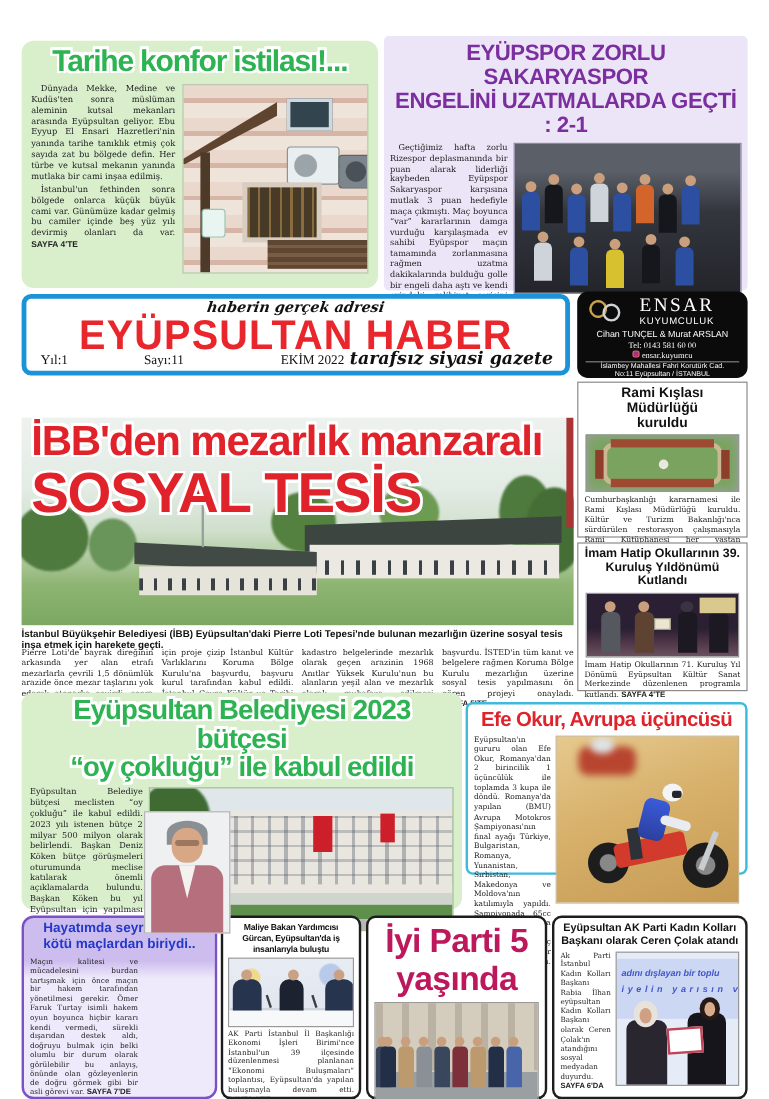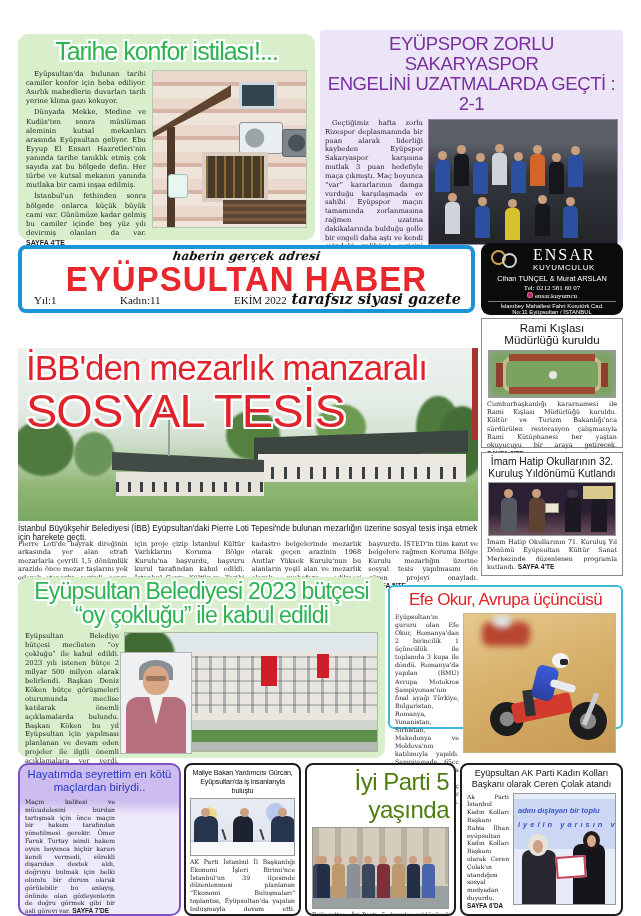--- a/index.html
+++ b/index.html
@@ -3,21 +3,21 @@
 <meta charset="utf-8">
 <style>
   * { margin:0; padding:0; box-sizing:border-box; }
   html,body { width:641px; height:916px; }
   body { background:#ffffff; font-family:"DejaVu Serif", serif; }
   .page { position:relative; width:641px; height:916px; background:#fff; overflow:hidden; }
   section { position:absolute; }
   i { position:absolute; display:block; font-style:normal; }
   .photo { position:relative; overflow:hidden; }
   .ref { font-family:"Liberation Sans",sans-serif; font-weight:bold; white-space:nowrap; }
-  .hsans { font-family:"Liberation Sans",sans-serif; font-weight:normal; }
+  .hsans { font-family:"Liberation Sans",sans-serif; font-weight:bold; }
   .ow { text-shadow:-2px -2px 0 #fff,2px -2px 0 #fff,-2px 2px 0 #fff,2px 2px 0 #fff,-2px 0 0 #fff,2px 0 0 #fff,0 -2px 0 #fff,0 2px 0 #fff; }
 
   
   .tarihe { left:18px; top:34px; width:297px; height:206px; background:#d9efcc; border-radius:10px; padding:5px 8px 4px; }
   .tarihe-h { font-size:25px; color:#2db351; text-align:center; letter-spacing:-1px; line-height:1; }
   .tarihe-row { display:flex; gap:6px; margin-top:6px; }
   .tarihe-txt { width:120px; font-size:6.9px; line-height:1.32; color:#1d1d1d; }
   .tarihe-txt p { text-align:justify; text-indent:8px; margin-bottom:2px; }
   .tarihe-txt .ref { font-size:7px; }
   .photo.mosque { flex:1; height:158px; border:1px solid #b9c9ad;
@@ -94,21 +94,21 @@
   .ibbimg .wall1 { left:240px; top:106px; width:208px; height:28px; background:#ebe9e2; }
   .ibbimg .wstrip1 { left:240px; top:119px; width:208px; height:12px; background:repeating-linear-gradient(90deg,#3a4044 0 3px,transparent 3px 13px); }
   .ibbimg .roof2 { left:94px; top:108px; width:152px; height:18px; background:#414a44; transform:skewY(3deg); }
   .ibbimg .wall2 { left:98px; top:124px; width:148px; height:24px; background:#e6e3da; }
   .ibbimg .wstrip2 { left:98px; top:134px; width:148px; height:10px; background:repeating-linear-gradient(90deg,#3a4044 0 3px,transparent 3px 12px); }
   .ibbimg .pole { left:150px; top:56px; width:2px; height:52px; background:#98a09a; }
   .ibbimg .flag { left:138px; top:58px; width:13px; height:9px; background:#cc2222; }
   .ibbimg .redwall { right:0; top:0; width:6px; height:92px; background:#a83434; }
   .ibb-h1 { position:absolute; left:26px; top:350px; font-size:35px; color:#e0232b; letter-spacing:-1px; line-height:1; }
   .ibb-h2 { position:absolute; left:26px; top:387px; font-size:47px; color:#e0232b; letter-spacing:-1px; line-height:1; }
-  .ibb-cap { position:absolute; left:18px; top:524px; width:460px; font-family:"Liberation Sans",sans-serif; font-weight:normal; font-size:8.2px; color:#111; }
+  .ibb-cap { position:absolute; left:18px; top:524px; width:460px; font-family:"Liberation Sans",sans-serif; font-weight:bold; font-size:8.2px; color:#111; }
   .ibb-cols { position:absolute; left:18px; top:540px; width:460px; display:flex; gap:7px; }
   .ibb-cols p { flex:1; font-size:6.6px; line-height:1.28; color:#222; text-align:justify; }
   .ibb-cols .ref { font-size:6.8px; }
 
   
   .rami { left:481px; top:318px; width:142px; height:130px; background:#fff; border:1px solid #8a8a8a; padding:3px 5px; }
   .rami-h { font-size:11.5px; text-align:center; line-height:1.08; max-width:104px; margin:0 auto; color:#111; }
   .photo.rami-img { width:128px; height:48px; margin:3px auto 2px; border:1px solid #999; background:#7aa35f; }
   .rami-img .edge { left:0; top:0; width:100%; height:100%; box-shadow:inset 0 0 10px #9aa3a0; }
   .rami-img .ring { left:13px; top:6px; width:100px; height:35px; border:4px solid #c9b893; border-radius:9px; }
@@ -203,21 +203,21 @@
   .panel .tb { bottom:0; width:100%; height:15px; background:#f7f8fa; border-top:2px solid #d0d5dd; }
   .panel .mn { bottom:13px; width:24px; height:26px; background:#27344e; border-radius:8px 8px 0 0; }
   .panel .mn::before { content:""; position:absolute; top:-8px; left:7px; width:9px; height:9px; border-radius:50%; background:#caa183; }
   .panel .m1 { left:3px; } .panel .m2 { left:42px; width:20px; background:#1c2230; } .panel .m3 { left:80px; }
   .panel .mc1 { bottom:15px; left:32px; width:2px; height:11px; background:#3a3f46; transform:rotate(-18deg); }
   .panel .mc2 { bottom:15px; left:70px; width:2px; height:11px; background:#3a3f46; transform:rotate(-18deg); }
   .maliye-txt { font-size:6.1px; line-height:1.28; color:#222; text-align:justify; }
   .maliye-txt .ref { font-size:6.4px; }
 
   .iyi { left:305px; top:763px; width:151px; height:153px; border:2px solid #1d1d1d; border-radius:8px; background:#fff; padding:3px 5px; }
-  .iyi-h { text-align:right; font-size:24px; color:#4d7c0f; letter-spacing:-0.5px; }
+  .iyi-h { text-align:center; font-size:28px; color:#be185d; letter-spacing:-0.5px; }
   .photo.group { width:100%; height:82px; margin:3px 0 2px; border:1px solid #999;
     background:linear-gradient(180deg,#d4ccbd 0 72%,#9aa0a2 72% 100%); }
   .group .bgw { left:0; top:0; width:100%; height:70%;
     background:repeating-linear-gradient(90deg,rgba(95,85,70,.22) 0 6px,transparent 6px 22px); }
   .group .g { bottom:10px; width:13px; height:34px; border-radius:4px 4px 0 0; background:#3a465c; }
   .group .g::before { content:""; position:absolute; top:-8px; left:2px; width:8px; height:8px; border-radius:50%; background:#c99f7e; }
   .group .g:nth-child(3) { left:4px; background:#232e47; } .group .g:nth-child(4) { left:19px; background:#bd9a6d; }
   .group .g:nth-child(5) { left:34px; background:#8b8f96; } .group .g:nth-child(6) { left:49px; background:#3a465c; }
   .group .g:nth-child(7) { left:64px; background:#7d2f3a; } .group .g:nth-child(8) { left:79px; background:#bd9a6d; }
   .group .g:nth-child(9) { left:94px; background:#232e47; } .group .g:nth-child(10){ left:109px; background:#4765a8; }
@@ -243,21 +243,20 @@
 </style>
 </head>
 <body>
 
 <div class="page">
 
   <section class="tarihe">
     <h2 class="tarihe-h hsans ow">Tarihe konfor istilası!...</h2>
     <div class="tarihe-row">
       <div class="tarihe-txt">
-        <p>Eyüpsultan'da bulunan tarihi camiler konfor için heba ediliyor. Asırlık mabedlerin duvarları tarih yerine klima gazı kokuyor.</p>
         <p>Dünyada Mekke, Medine ve Kudüs'ten sonra müslüman aleminin kutsal mekanları arasında Eyüpsultan geliyor. Ebu Eyyup El Ensari Hazretleri'nin yanında tarihe tanıklık etmiş çok sayıda zat bu bölgede defin. Her türbe ve kutsal mekanın yanında mutlaka bir cami inşaa edilmiş.</p>
         <p><span>İstanbul'un fethinden sonra bölgede onlarca küçük büyük cami var. Günümüze kadar gelmiş bu camiler içinde beş yüz yılı devirmiş olanları da var.</span> <span class="ref">SAYFA 4'TE</span></p>
       </div>
       <div class="photo mosque">
         <i class="roof"></i>
         <i class="pillar"></i>
         <i class="win-up"></i>
         <i class="ac1"></i>
         <i class="ac2"></i>
         <i class="win-low"></i>
@@ -290,33 +289,33 @@
           <i></i>
       </div>
     </div>
   </section>
 
   <section class="masthead">
     <div class="tagline">haberin gerçek adresi</div>
     <div class="nptitle">EYÜPSULTAN HABER</div>
     <div class="mastrow">
       <span class="mast-year">Yıl:1</span>
-      <span class="mast-issue">Kadın:11</span>
+      <span class="mast-issue">Sayı:11</span>
       <span class="mast-date">EKİM 2022</span>
       <span class="mast-motto">tarafsız siyasi gazete</span>
     </div>
   </section>
 
   <section class="ensar">
     <i class="ring r1"></i>
     <i class="ring r2"></i>
     <div class="ensar-brand">ENSAR</div>
     <div class="ensar-sub">KUYUMCULUK</div>
     <div class="ensar-owners">Cihan TUNÇEL &amp; Murat ARSLAN</div>
-    <div class="ensar-phone">Tel: 0212 581 60 07</div>
+    <div class="ensar-phone">Tel: 0143 581 60 00</div>
     <div class="ensar-insta"><span class="insta-ic"></span><span>ensar.kuyumcu</span></div>
     <i class="ensar-div"></i>
     <div class="ensar-a1">İslambey Mahallesi Fahri Korutürk Cad.</div>
     <div class="ensar-a2">No:11 Eyüpsultan / İSTANBUL</div>
   </section>
 
   <div class="photo ibbimg">
     <i class="t t1"></i>
       <i class="t t2"></i>
       <i class="t t3"></i>
@@ -351,21 +350,21 @@
       <i class="b1"></i>
       <i class="b2"></i>
       <i class="b3"></i>
       <i class="b4"></i>
       <i class="dome"></i>
     </div>
     <p class="rami-txt"><span>Cumhurbaşkanlığı kararnamesi ile Rami Kışlası Müdürlüğü kuruldu. Kültür ve Turizm Bakanlığı'nca sürdürülen restorasyon çalışmasıyla Rami Kütüphanesi her yaştan okuyucuyu bir araya getirecek.</span> <span class="ref">SAYFA 8'TE</span></p>
   </section>
 
   <section class="imam">
-    <h3 class="imam-h hsans">İmam Hatip Okullarının 32. Kuruluş Yıldönümü Kutlandı</h3>
+    <h3 class="imam-h hsans">İmam Hatip Okullarının 39. Kuruluş Yıldönümü Kutlandı</h3>
     <div class="photo imam-img">
       <i class="fg f1"></i>
       <i class="fg f2"></i>
       <i class="fg f3"></i>
       <i class="fg f4"></i>
       <i class="plq"></i>
       <i class="bn"></i>
     </div>
     <p class="imam-txt"><span>İmam Hatip Okullarının 71. Kuruluş Yıl Dönümü Eyüpsultan Kültür Sanat Merkezinde düzenlenen programla kutlandı.</span> <span class="ref">SAYFA 4'TE</span></p>
   </section>

